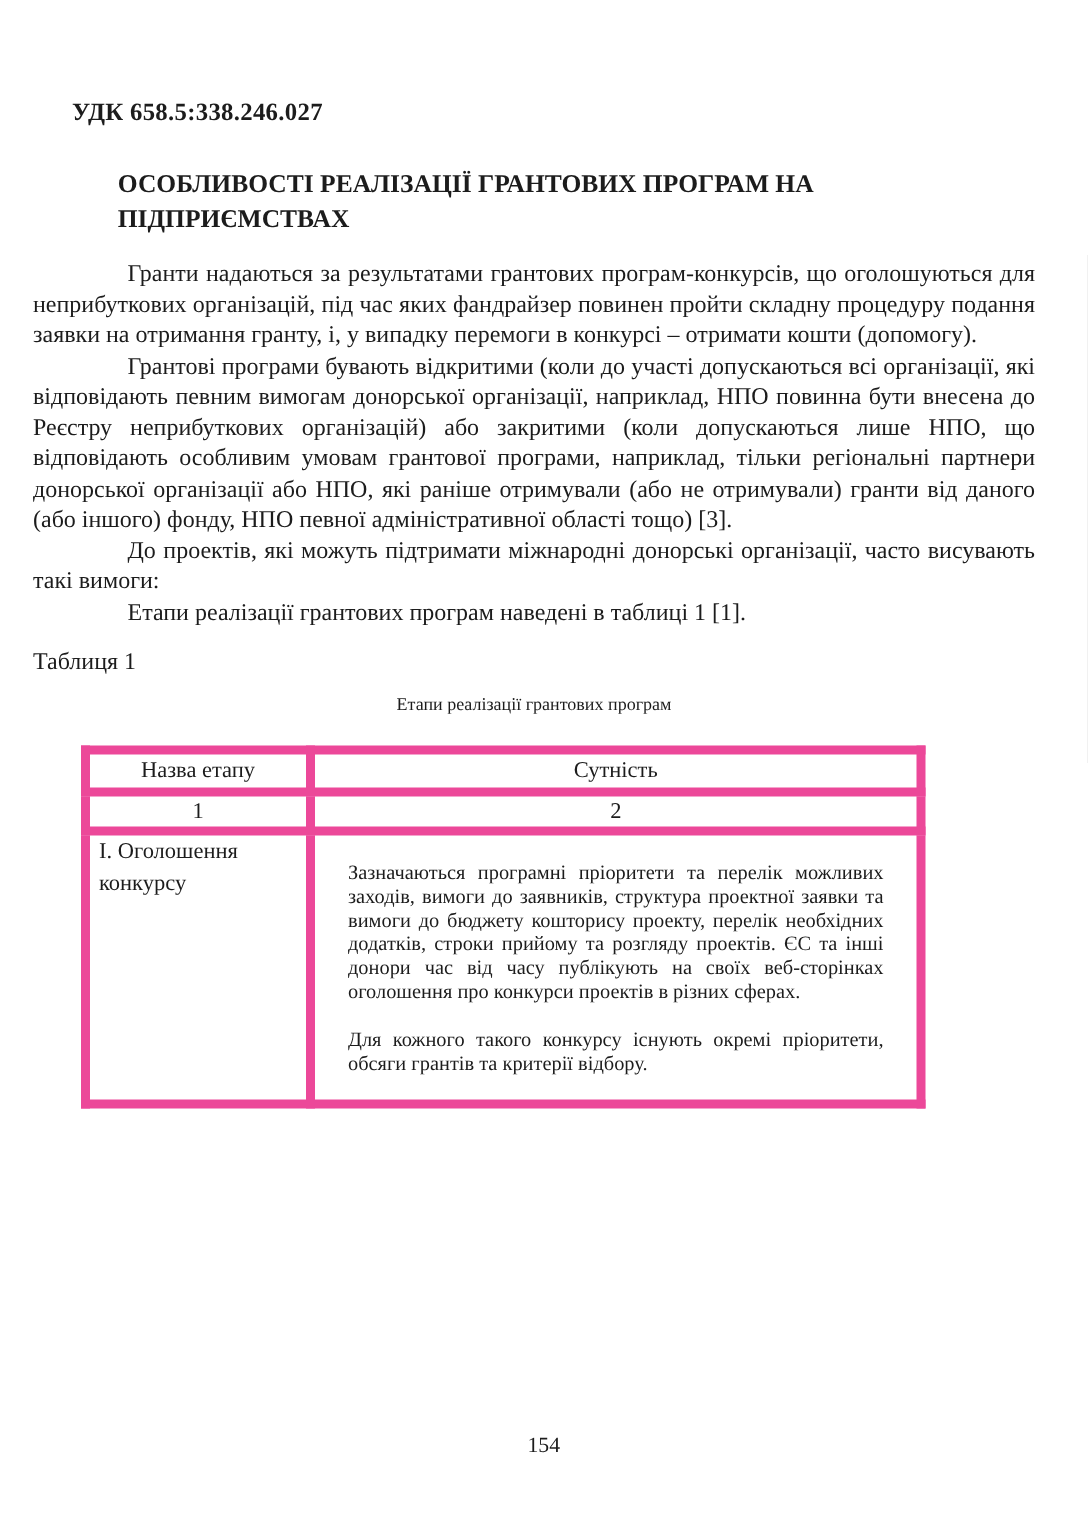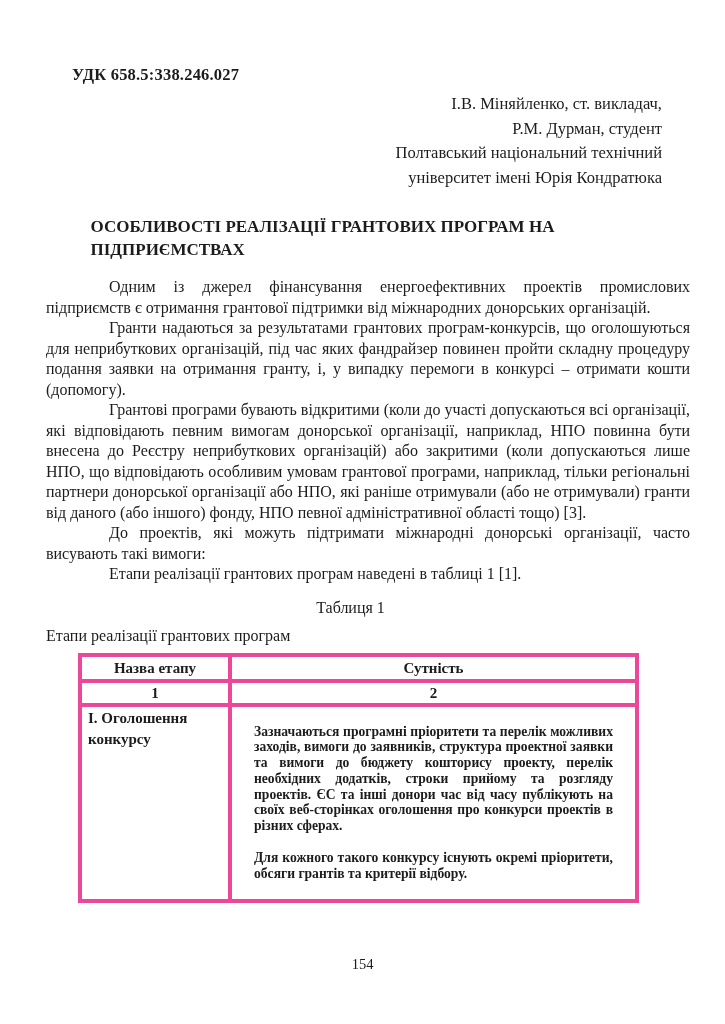--- a/index.html
+++ b/index.html
@@ -3,21 +3,21 @@
 <meta charset="utf-8">
 <style>
   html, body { margin: 0; padding: 0; background: #e8e8e8; }
   .page {
     position: relative;
     width: 725px;
     height: 1024px;
     margin: 0 auto;
     background: #ffffff;
     box-sizing: border-box;
-    padding: 64px 35px 0 46px;
+    padding: 64px 35px 0 22px;
     font-family: "Liberation Serif", "DejaVu Serif", serif;
     color: #1c1c1c;
     overflow: hidden;
   }
   .udc {
     font-weight: bold;
     font-size: 16.5px;
     line-height: 22px;
     margin-left: 26px;
     letter-spacing: 0.2px;
@@ -42,44 +42,43 @@
     margin: 0;
     font-size: 16px;
     line-height: 20.5px;
     text-align: justify;
     text-indent: 63px;
   }
   .bullet .dash { margin-right: 56px; }
   .table-caption {
     margin-top: 12px;
     margin-right: 35px;
-    text-align: center;
+    text-align: left;
     font-size: 16px;
     line-height: 21px;
   }
   .table-title {
     margin-top: 7px;
-    margin-bottom: 7px;
-    text-align: left;
-    font-size: 16px;
+    margin-bottom: 17px;
+    text-align: center;
+    font-size: 12px;
     line-height: 21px;
   }
   table.stages {
     margin-left: 32px;
     width: 557px;
     border-collapse: collapse;
     table-layout: fixed;
   }
   table.stages td {
-    border: 4px solid #ec4899;
+    border: 6px solid #ec4899;
     padding: 1px 6px;
     font-size: 15px;
     vertical-align: top;
     box-sizing: border-box;
-    font-weight: bold;
   }
   .col-stage { width: 150px; }
   .col-essence { width: 407px; }
   td.hdr { text-align: center; line-height: 20px; padding: 0 6px 1px 6px; }
   td.num { text-align: center; line-height: 18px; padding: 0 6px; }
   td.stage-cell { line-height: 21px; font-size: 15px; }
   td.essence-cell { padding: 2px 7px 4px 7px; }
   td.essence-cell p {
     margin: 16px;
     font-size: 13.6px;
@@ -95,31 +94,24 @@
     font-size: 14.5px;
   }
 </style>
 </head>
 <body>
 
 <div class="page">
 
   <div class="udc">УДК 658.5:338.246.027</div>
 
-  <div class="authors">
-    <div>І.В. Міняйленко, ст. викладач,</div>
-    <div>Р.М. Дурман, студент</div>
-    <div>Полтавський національний технічний</div>
-    <div>університет імені Юрія Кондратюка</div>
-  </div>
 
   <div class="doc-title">ОСОБЛИВОСТІ РЕАЛІЗАЦІЇ ГРАНТОВИХ ПРОГРАМ НА ПІДПРИЄМСТВАХ</div>
 
   <div class="body-text">
-    <p>Одним із джерел фінансування енергоефективних проектів промислових підприємств є отримання грантової підтримки від міжнародних донорських організацій.</p>
     <p>Гранти надаються за результатами грантових програм-конкурсів, що оголошуються для неприбуткових організацій, під час яких фандрайзер повинен пройти складну процедуру подання заявки на отримання гранту, і, у випадку перемоги в конкурсі – отримати кошти (допомогу).</p>
     <p>Грантові програми бувають відкритими (коли до участі допускаються всі організації, які відповідають певним вимогам донорської організації, наприклад, НПО повинна бути внесена до Реєстру неприбуткових організацій) або закритими (коли допускаються лише НПО, що відповідають особливим умовам грантової програми, наприклад, тільки регіональні партнери донорської організації або НПО, які раніше отримували (або не отримували) гранти від даного (або іншого) фонду, НПО певної адміністративної області тощо) [3].</p>
     <p>До проектів, які можуть підтримати міжнародні донорські організації, часто висувають такі вимоги:</p>
 
 
     <p>Етапи реалізації грантових програм наведені в таблиці 1 [1].</p>
   </div>
 
   <div class="table-caption">Таблиця 1</div>
   <div class="table-title">Етапи реалізації грантових програм</div>

